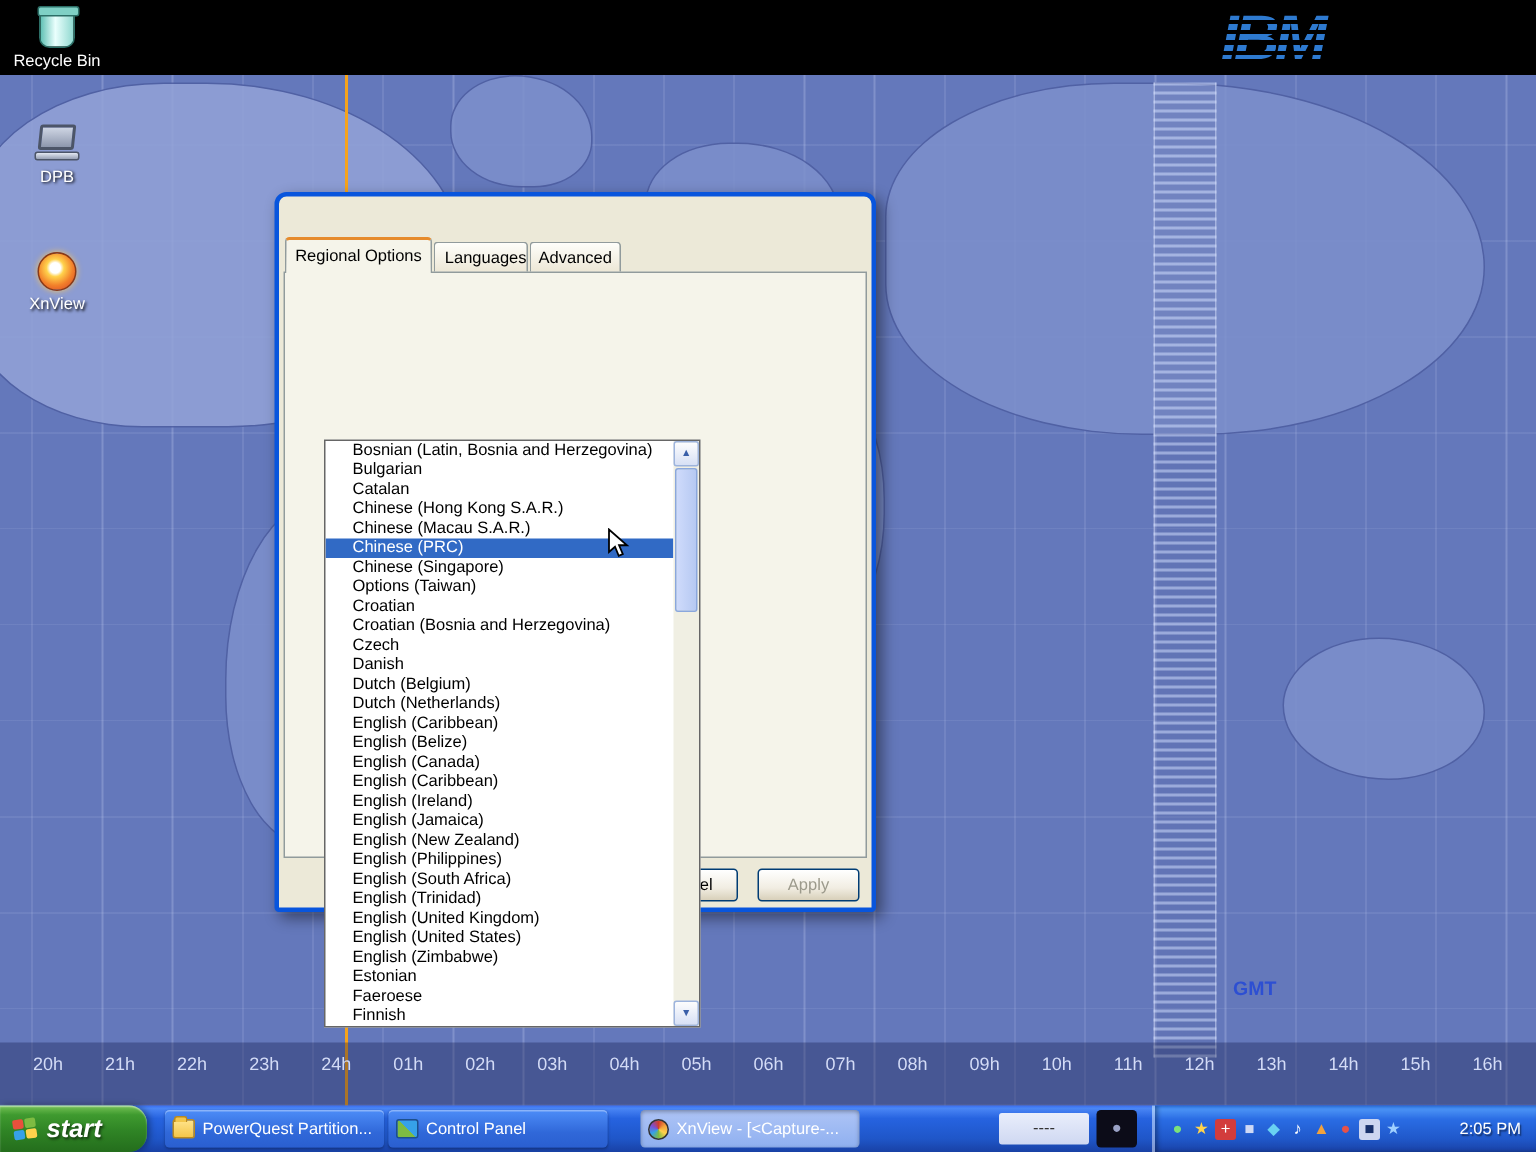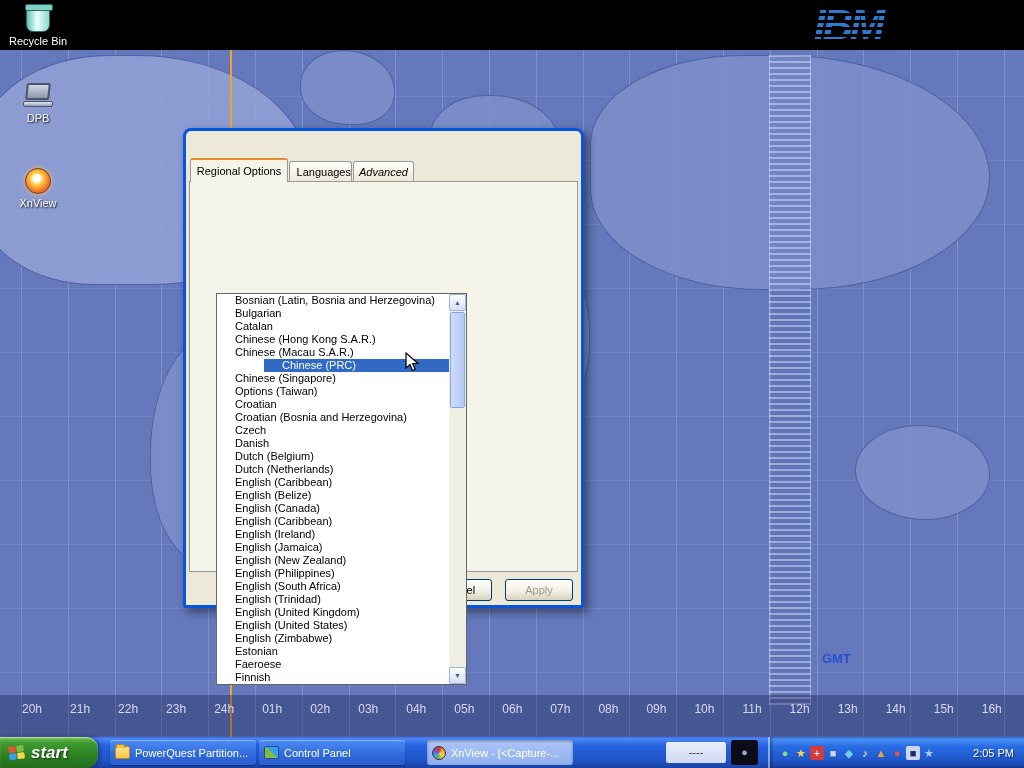--- a/index.html
+++ b/index.html
@@ -116,21 +116,21 @@
 
   .samplebox { position:absolute; left:154px; width:206px; height:19px; background:#fff;
     border:1px solid #7f9db9; }
 
   
   .droplist { position:absolute; left:216px; top:293px; width:251px; height:392px;
     background:#fff; border:1px solid #666; z-index:40; }
   .list-items { position:absolute; left:0; top:0; right:17px; bottom:0; overflow:hidden; }
   .list-items > div { height:13px; line-height:13px; font-size:11px; padding-left:18px;
     white-space:nowrap; color:#000; cursor:default; }
-  .list-items > div.selected { background:#316ac5; color:#fff;margin-left:47px; }
+  .list-items > div.selected { background:#316ac5; color:#fff; }
   .vscroll { position:absolute; right:0; top:0; width:17px; height:100%; background:#f0efe3; }
   .vs-btn { position:absolute; left:0; width:17px; height:17px; background:linear-gradient(#fdfdfd,#d7e0f5);
     border:1px solid #9db4dd; border-radius:2px; font-size:7px; color:#3a5fa8; text-align:center; line-height:15px; }
   .vs-up { top:0; } .vs-down { bottom:0; }
   .vs-thumb { position:absolute; left:1px; top:18px; width:15px; height:96px;
     background:linear-gradient(90deg,#cfdbfb,#b6c9f2); border:1px solid #8aa7dd; border-radius:2px; }
 
   
   .cursor { position:absolute; left:405px; top:352px; z-index:60; }
 
@@ -230,21 +230,21 @@
 </div>
 <div class="deskicon xnview">
   <div class="xn-icon"></div>
   <div class="icon-label">XnView</div>
 </div>
 
 <div class="dialog">
 
   <div class="tab active" style="left:4px; width:98px;">Regional Options</div>
   <div class="tab" style="left:103px; width:63px;text-align:right;">Languages</div>
-  <div class="tab" style="left:167px; width:61px;font-style:italic;">Advanced</div>
+  <div class="tab" style="left:167px; width:61px;">Advanced</div>
 
   <div class="tab-panel"></div>
 
   <div class="groupbox gb-std">
     <span class="gb-title">Standards and formats</span>
   </div>
 
   <div class="dlg-text t-desc">This option affects how some programs format numbers, currencies, dates, and time.</div>
   <div class="dlg-text t-instr">Select an item to match its preferences, or click Customize to choose your own formats:</div>
 

